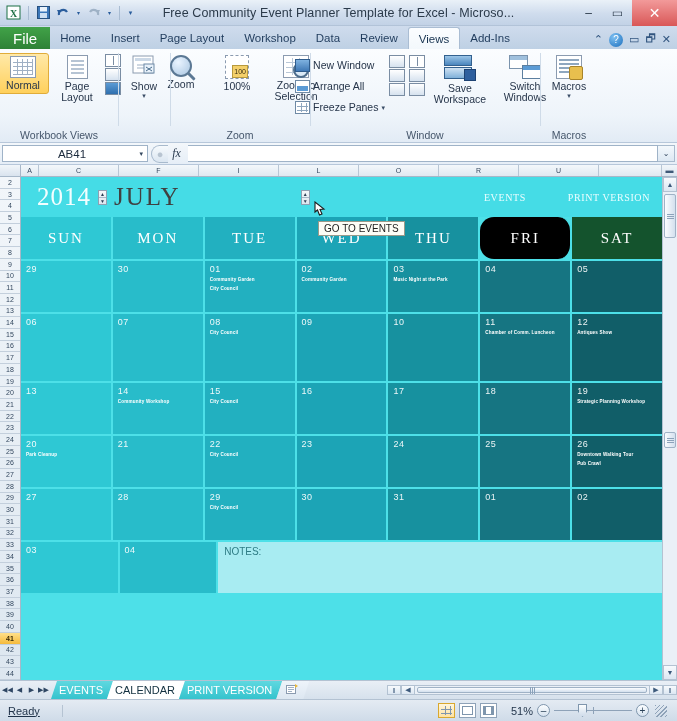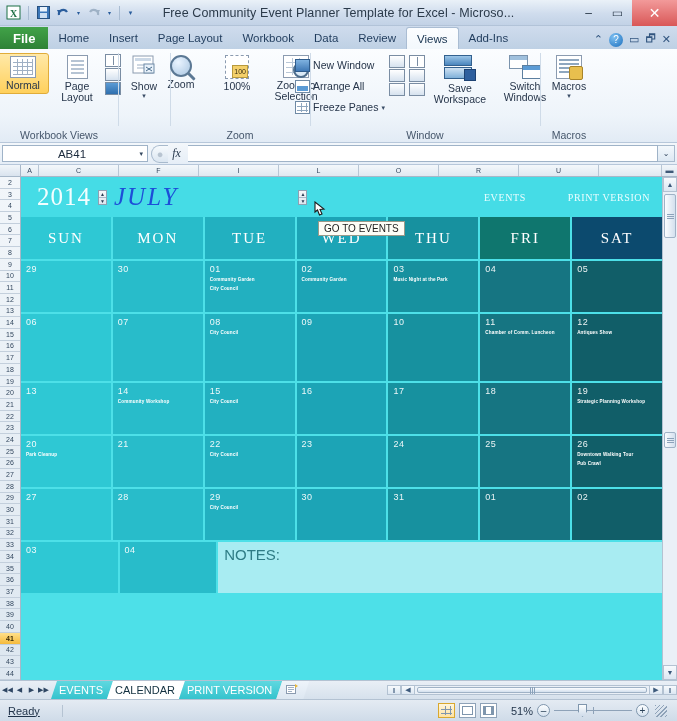--- a/index.html
+++ b/index.html
@@ -45,22 +45,22 @@
               color: #fff; font-size: 14px; }
 
   
   .tabbar {
     height: 23px; display: flex; align-items: flex-end; flex: none;
     background: linear-gradient(180deg,#cfdced,#bed0e4);
     padding-left: 0px; position: relative;
   }
   .tab-file {
     background: linear-gradient(180deg,#41a248,#2e8236);
-    color: #fff; font-size: 13px; padding: 0 13px; height: 22px;
-    display: flex; align-items: center; font-weight: bold;
+    color: #fff; font-size: 15px; padding: 0 13px; height: 22px;
+    display: flex; align-items: center; font-weight: normal;
   }
   .tab {
     font-size: 11.5px; color: #1f3b5c; padding: 0 10px; height: 22px;
     display: flex; align-items: center;
   }
   .tab.active {
     background: linear-gradient(180deg,#fbfdff,#f3f8fc);
     border: 1px solid #aabdd3; border-bottom: none;
     border-radius: 3px 3px 0 0; color: #16324f;
   }
@@ -230,23 +230,22 @@
     letter-spacing: 1px; margin-left: 8px;
   }
   .spin {
     width: 9px; height: 15px; background: linear-gradient(180deg,#f4f7fa,#dde6ef);
     border: 1px solid #8fa0b3; display: flex; flex-direction: column; margin: 0 7px;
   }
   .spin i { flex:1; font-size:5px; line-height:6px; color:#2c3e55; display:flex;
             align-items:center;justify-content:center; font-style: normal;}
   .spin i:first-child { border-bottom: 1px solid #a8b7c7; }
   .cal-month {
-    font-family: "Liberation Serif", serif; font-size: 25px; color: #1d4ed8;
+    font-family: "Liberation Serif", serif; font-size: 25px; color: #404040;
     letter-spacing: 2px;
-    font-style: italic;
   }
   .spin2 { margin-left: 120px; }
   .cal-links { margin-left: auto; display: flex; align-items: center; gap: 42px; padding-right: 4px;}
   .cal-link {
     font-family: "Liberation Serif", serif; font-size: 10px; color: #eafeff;
     letter-spacing: .6px; white-space: nowrap;
   }
 
   .dow-row { display: flex; height: 42px; flex: none; }
   .dow {
@@ -265,21 +264,21 @@
   .daycell:last-child { border-right: none; }
   .daynum {
     font-size: 9px; color: #ffffff; font-family: "Liberation Sans", sans-serif;
     opacity: .92; letter-spacing: .5px;
   }
   .evt {
     font-size: 4.6px; color: #ffffff; margin-top: 3px; letter-spacing: .15px;
     font-weight: bold; line-height: 6px; white-space: nowrap;
   }
   .notes-cell {
-    background: #a8ecf2; padding: 4px 0 0 6px; font-size: 15px; color: #2e7c85;
+    background: #a8ecf2; padding: 4px 0 0 6px; font-size: 10px; color: #2e7c85;
     border-right: none;
   }
   .cal-foot { flex: 1; background: #4de0e8; }
 
   .tooltip {
     position: absolute; background: #fdfdf6; border: 1px solid #9a9a8a;
     font-size: 10px; color: #1d1d1d; padding: 1px 5px; white-space: nowrap;
     z-index: 40;
   }
   .cursor { position: absolute; z-index: 50; width: 14px; height: 20px; }
@@ -412,21 +411,21 @@
       <div class="wc">▭</div>
       <div class="wc close">✕</div>
     </div>
   </div>
 
   <div class="tabbar">
     <div class="tab-file">File</div>
     <div class="tab">Home</div>
     <div class="tab">Insert</div>
     <div class="tab">Page Layout</div>
-    <div class="tab">Workbook</div>
+    <div class="tab">Workshop</div>
     <div class="tab">Data</div>
     <div class="tab">Review</div>
     <div class="tab active">Views</div>
     <div class="tab">Add-Ins</div>
     <div class="tabbar-right">
       <span class="tr-ico">⌃</span>
       <span class="help-circ">?</span>
       <span class="tr-ico">▭</span>
       <span class="tr-ico">🗗</span>
       <span class="tr-ico">✕</span>
@@ -649,22 +648,22 @@
               <span class="cal-link">PRINT VERSION</span>
             </div>
           </div>
 
           <div class="dow-row" id="dowrow">
               <div class="dow" style="background: rgb(46, 200, 212);">SUN</div>
               <div class="dow" style="background: rgb(40, 188, 202);">MON</div>
               <div class="dow" style="background: rgb(34, 176, 192);">TUE</div>
               <div class="dow" style="background: rgb(28, 164, 182);">WED</div>
               <div class="dow" style="background: rgb(23, 145, 159);">THU</div>
-              <div class="dow" style="background: #0f766e;">FRI</div>
-              <div class="dow" style="background: #0c4a6e;">SAT</div>
+              <div class="dow" style="background: #000000; border-radius: 14px;">FRI</div>
+              <div class="dow" style="background: #14532d;">SAT</div>
             </div>
 
           <div class="weeks" id="weeks">
               <div class="week" style="height: 53px;">
                 <div class="daycell" style="background: rgb(46, 200, 212);">
                   <div class="daynum">29</div>
                 </div>
                 <div class="daycell" style="background: rgb(40, 188, 202);">
                   <div class="daynum">30</div>
                 </div>

